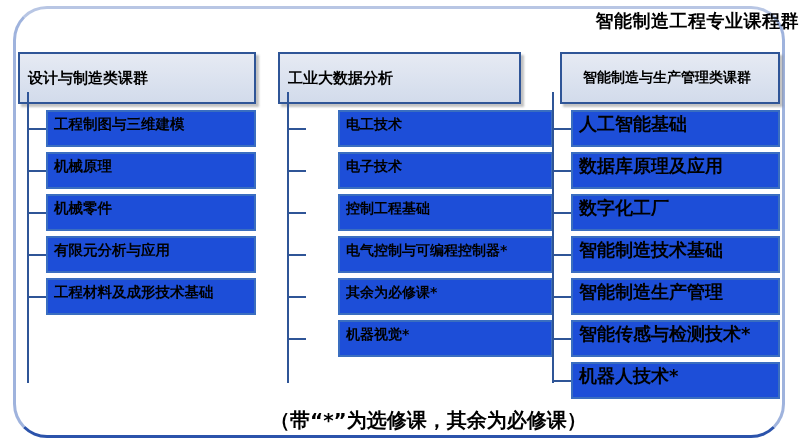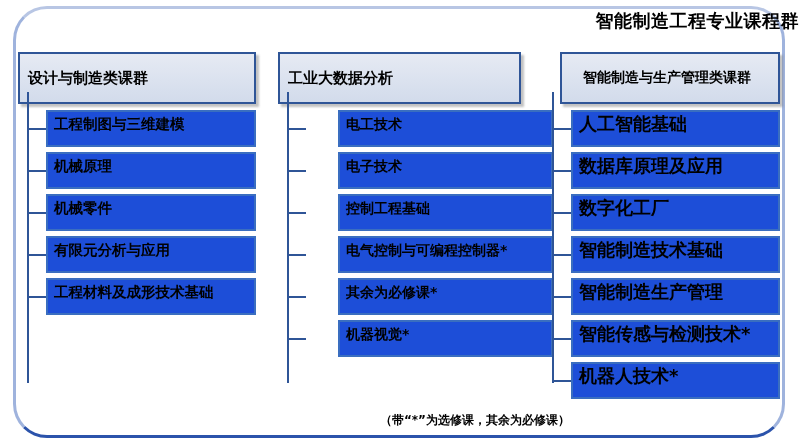--- a/index.html
+++ b/index.html
@@ -146,21 +146,21 @@
   .col-3 .item-box { font-size: 18px; }
   .col-2 .item-box { font-size: 14px; margin-left: 32px; }
 
   
   .footnote {
     position: absolute;
     left: 270px;
     top: 410px;
     width: 300px;
     text-align: right;
-    font-size: 12px;
+    font-size: 20px;
     font-weight: 700;
     color: #000000;
     line-height: 20px;
     white-space: nowrap;
   }
 </style>
 </head>
 <body>
 
 <div id="diagram-root">

